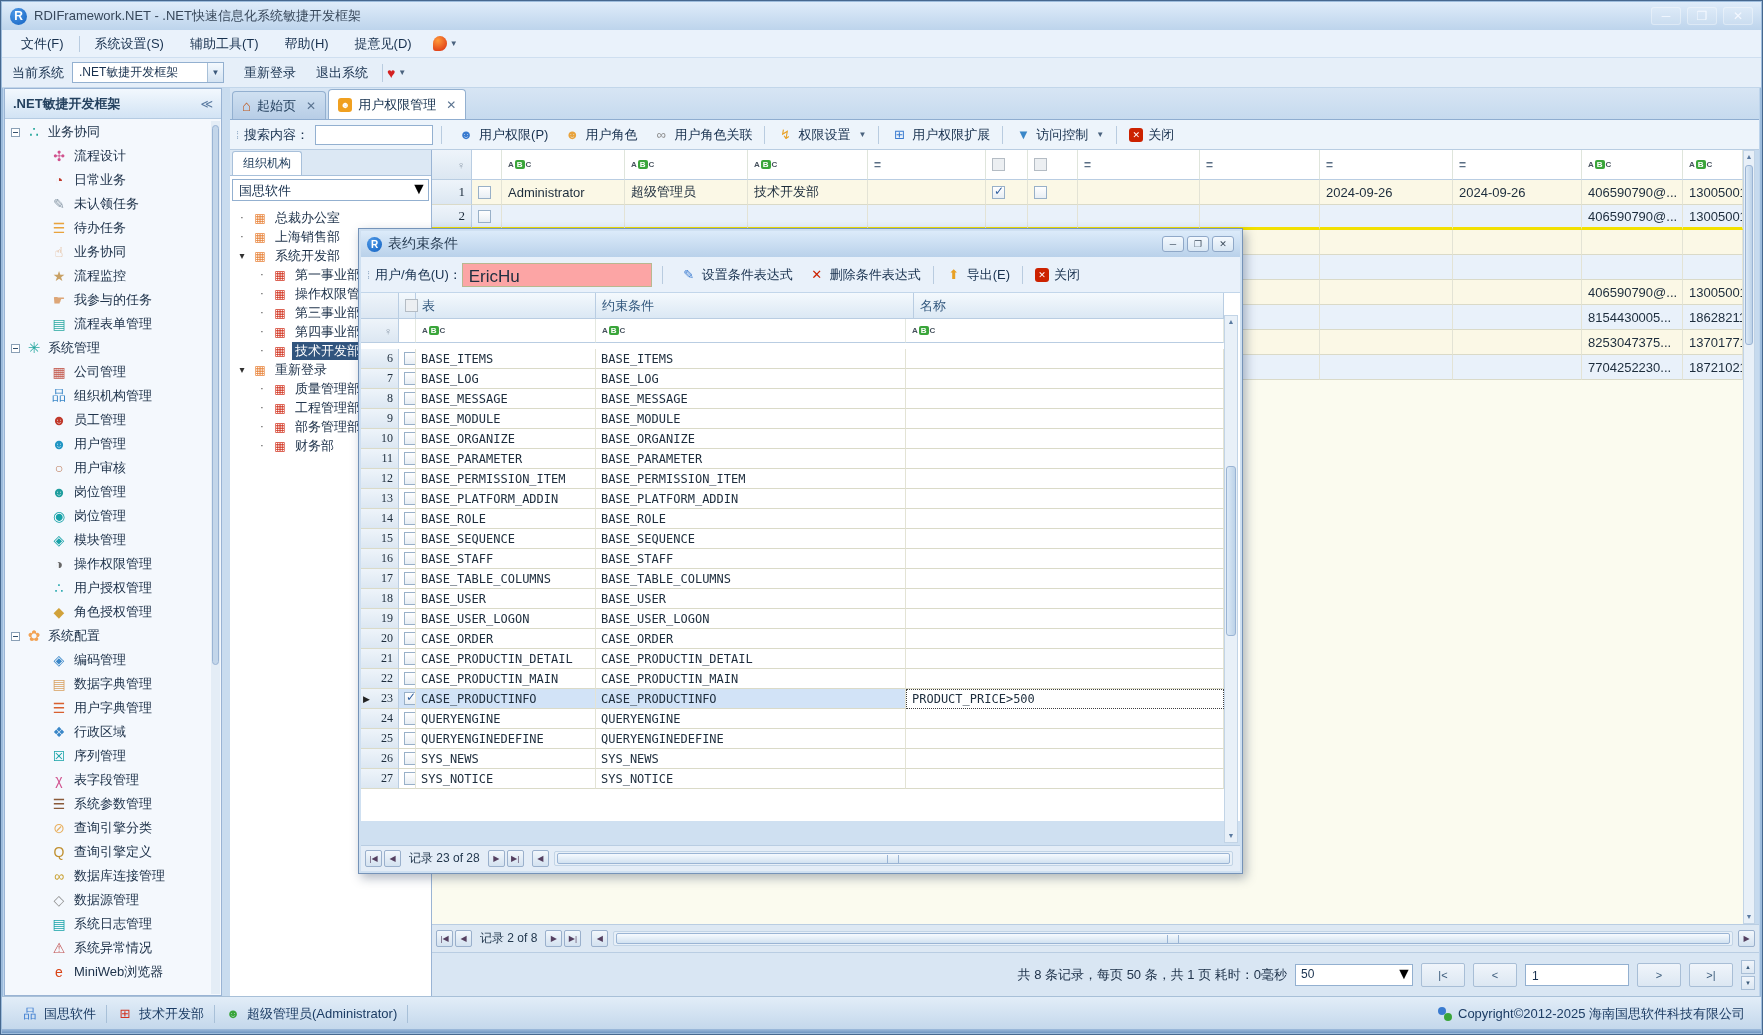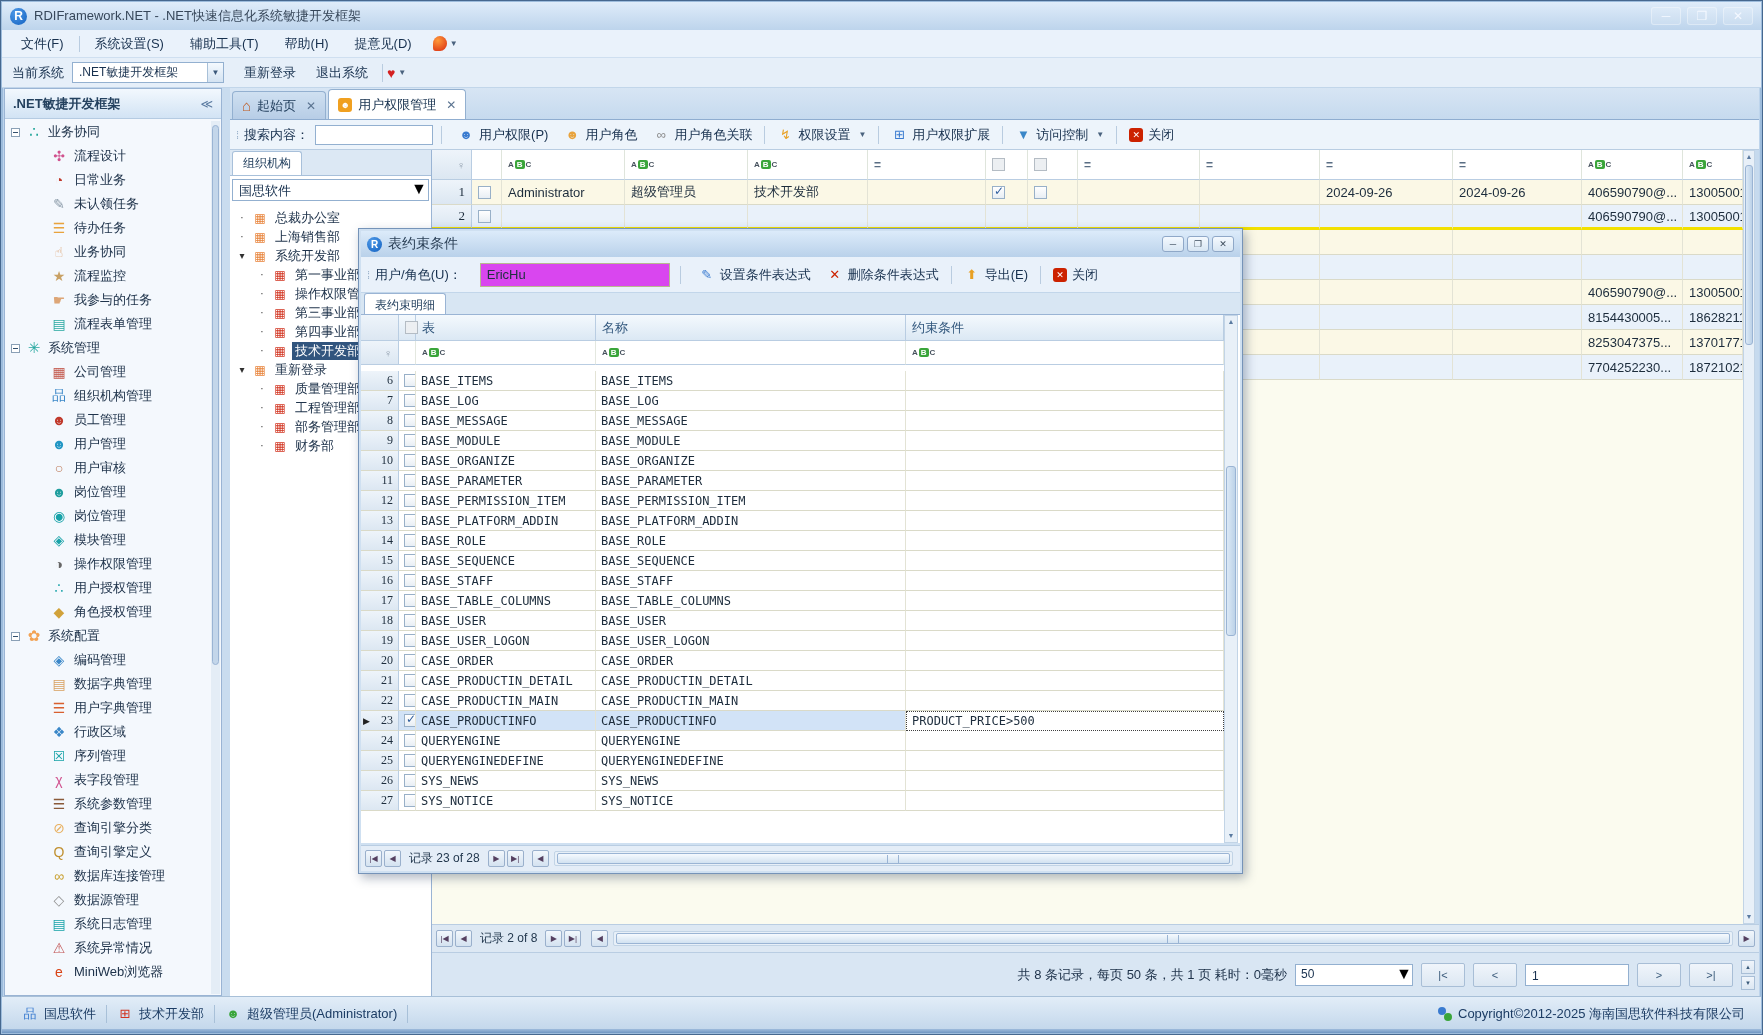--- a/index.html
+++ b/index.html
@@ -158,22 +158,22 @@
 
   
   .dialog{position:absolute;left:358px;top:228px;width:885px;height:646px;z-index:50;
     background:#cfe0f1;border:1px solid #7593b8;box-shadow:3px 4px 10px rgba(30,50,80,.35);padding:2px;}
   .d-title{height:26px;background:linear-gradient(#dcebfa,#b9d1ea);display:flex;align-items:center;padding:0 6px;gap:6px;}
   .d-title .ttl{font-size:14px;color:#2a3f56;}
   .d-btns{margin-left:auto;display:flex;gap:3px;}
   .d-btn{width:22px;height:16px;background:linear-gradient(#f4f9fe,#d8e6f3);border:1px solid #8fa8c8;
     border-radius:3px;font-size:9px;color:#3c4c5c;text-align:center;line-height:14px;}
   .d-toolbar{height:36px;background:#e9f1fa;border-bottom:1px solid #c2d6ea;display:flex;align-items:center;padding:0 6px;}
-  .d-input{width:190px;height:24px;background:#d946ef;border:1px solid #b8b890;font-size:13px;color:#203040;
-    padding:3px 6px;margin-left:18px;}
+  .d-input{width:190px;height:24px;background:#fca5a5;border:1px solid #b8b890;font-size:17px;color:#203040;
+    padding:3px 6px;margin-left:0;}
   .d-tabstrip{height:22px;background:#d8e6f3;border-bottom:1px solid #9ab4d4;display:flex;align-items:flex-end;}
   .d-tab{height:21px;background:#fff;border:1px solid #9ab4d4;border-bottom:none;border-radius:3px 3px 0 0;
     font-size:12px;color:#24415f;padding:3px 10px;margin-left:3px;}
   .d-gridwrap{position:relative;background:#fff;height:528px;}
   .dg-row{display:flex;}
   .dg-h{height:26px;}
   .dg-h .dg-cell{background:linear-gradient(#f4f9fd,#dbe8f4);border-right:1px solid #b9cde2;border-bottom:1px solid #b9cde2;
     color:#33587e;font-size:13px;display:flex;align-items:center;padding:0 6px;}
   .dg-f{height:24px;}
   .dg-f .dg-cell{background:#fff;border-right:1px solid #e4e8e0;border-bottom:1px solid #b9cde2;
@@ -827,32 +827,29 @@
             <span class="tico" style="color: rgb(232, 160, 36);">⬆</span>
             <span>导出(E)</span>
           </span>
           <span class="vsep"></span>
           <span class="ribbtn">
             <span class="tico" style="color: rgb(255, 255, 255); background: rgb(204, 34, 0); border-radius: 3px; width: 14px; height: 14px; line-height: 14px; font-size: 9px;">✕</span>
             <span>关闭</span>
           </span>
         </span>
     </div>
-    <div class="d-tabstrip">
-      <span class="d-tab">表约束明细</span>
-    </div>
     <div class="d-gridwrap" id="dgrid">
         <div class="dg-row dg-h">
           <div class="dg-cell dg-ind" style="width: 38px; flex: 0 0 auto;"></div>
           <div class="dg-cell" style="width: 17px; flex: 0 0 auto;">
             <span class="cbx dim"></span>
           </div>
           <div class="dg-cell" style="width: 180px; flex: 0 0 auto;">表</div>
+          <div class="dg-cell" style="width: 318px; flex: 0 0 auto;">约束条件</div>
           <div class="dg-cell" style="width: 310px; flex: 0 0 auto;">名称</div>
-          <div class="dg-cell" style="width: 318px; flex: 0 0 auto;">约束条件</div>
         </div>
         <div class="dg-row dg-f">
           <div class="dg-cell dg-ind" style="width: 38px; flex: 0 0 auto;">
             <span class="pin">♀</span>
           </div>
           <div class="dg-cell" style="width: 17px; flex: 0 0 auto;"></div>
           <div class="dg-cell" style="width: 180px; flex: 0 0 auto;">
             <span class="abc">
               <i>A</i>
               <b>B</b>

